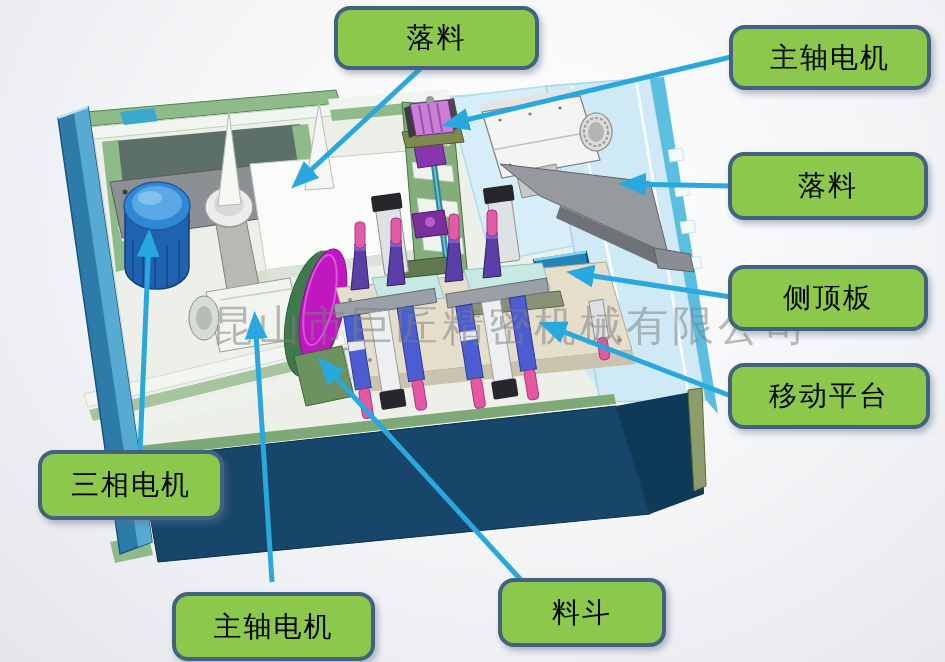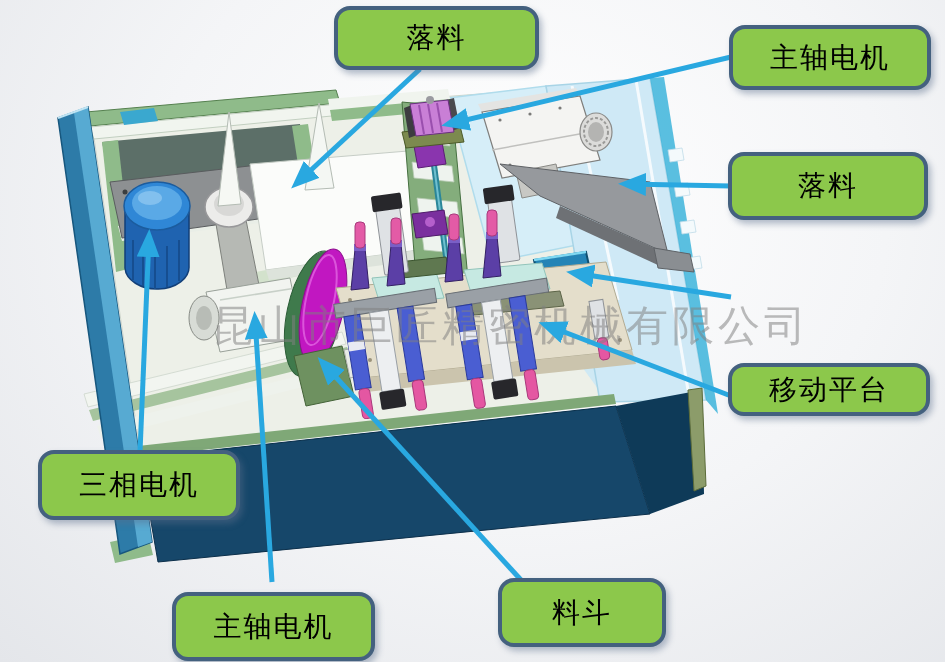--- a/index.html
+++ b/index.html
@@ -264,24 +264,27 @@
 
 <div class="callout" style="left:334px;top:6px;width:205px;height:64px">
   <span>落料</span>
 </div>
 <div class="callout" style="left:729px;top:25px;width:202px;height:65px">
   <span>主轴电机</span>
 </div>
 <div class="callout" style="left:728px;top:152px;width:200px;height:68px">
   <span>落料</span>
 </div>
-<div class="callout" style="left:728px;top:363px;width:202px;height:53px">
+<div class="callout" style="left:728px;top:265px;width:200px;height:66px">
+  <span>侧顶板</span>
+</div>
+<div class="callout" style="left:728px;top:363px;width:202px;height:66px">
   <span>移动平台</span>
 </div>
-<div class="callout" style="left:38px;top:450px;width:202px;height:70px">
+<div class="callout" style="left:38px;top:450px;width:186px;height:70px">
   <span>三相电机</span>
 </div>
 <div class="callout" style="left:172px;top:592px;width:203px;height:69px">
   <span>主轴电机</span>
 </div>
 <div class="callout" style="left:498px;top:578px;width:168px;height:69px">
   <span>料斗</span>
 </div>
 
 </div>

